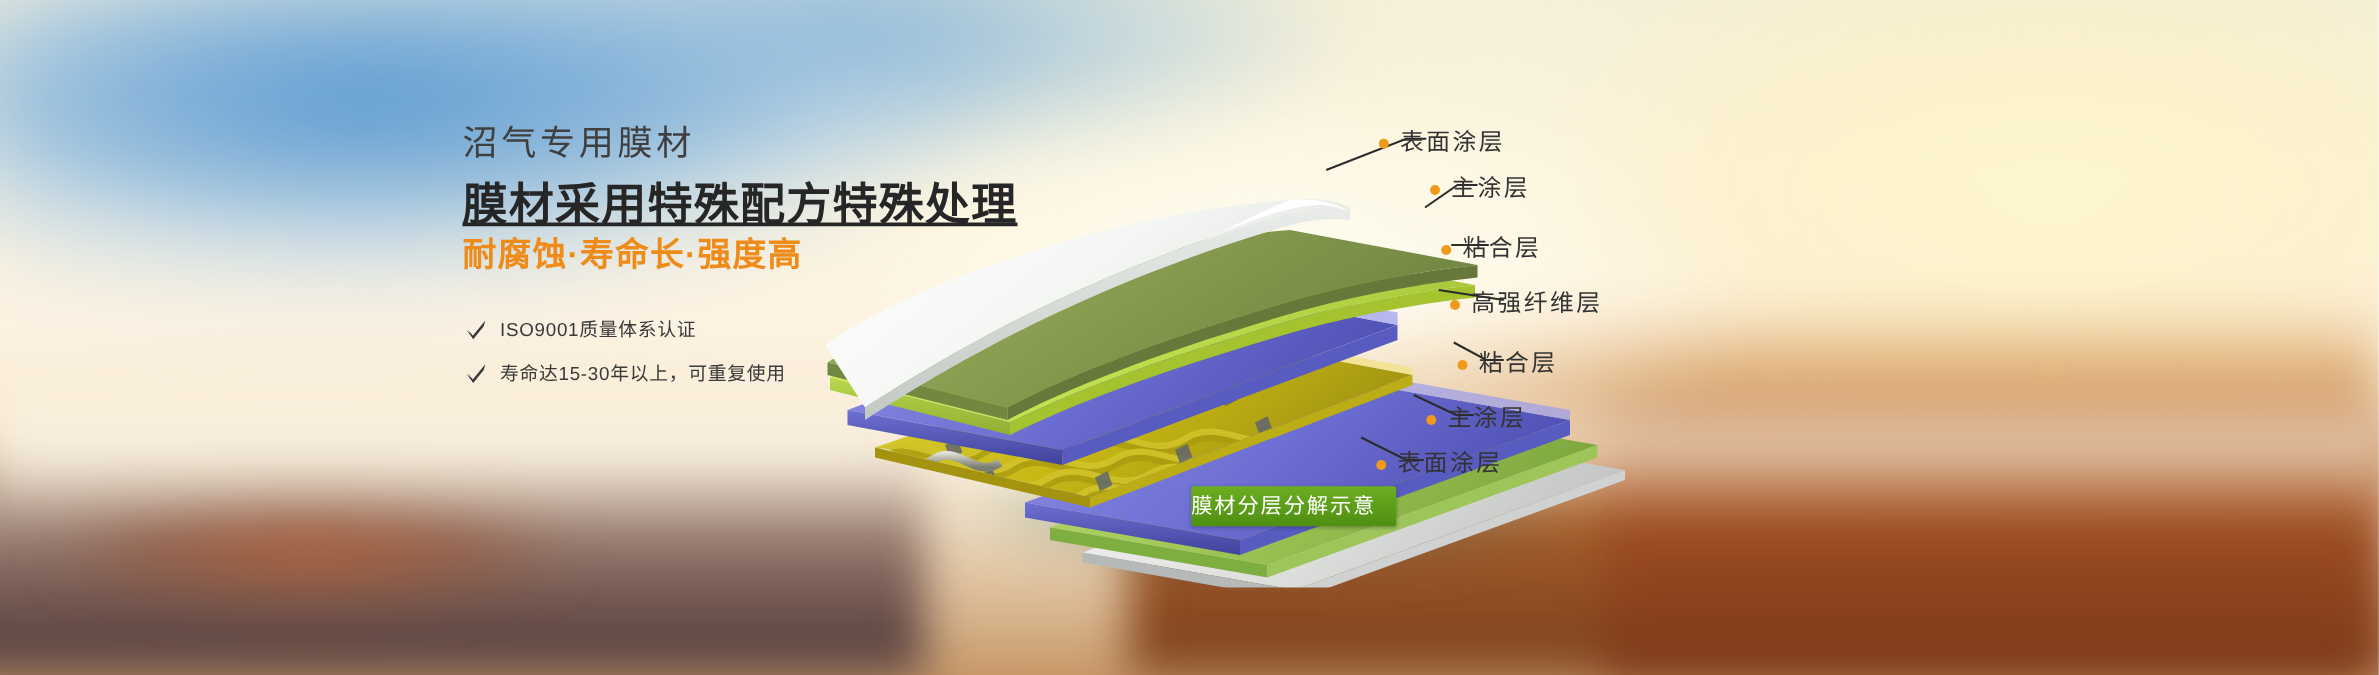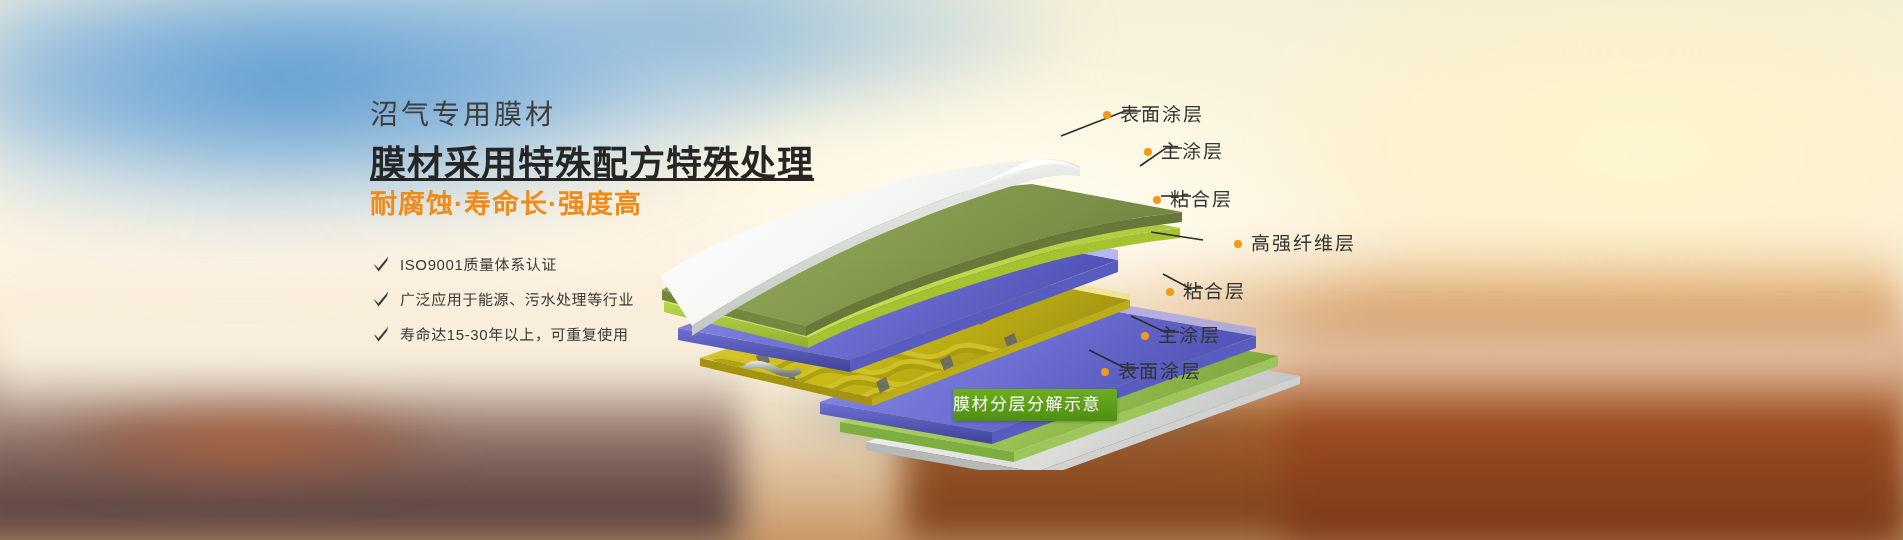--- a/index.html
+++ b/index.html
@@ -229,29 +229,20 @@
         </span>
         <span class="feature-text">ISO9001质量体系认证</span>
       </li>
       <li class="feature">
         <span class="check">
           <svg width="18" height="18" viewBox="0 0 18 18" aria-hidden="true">
             <path d="M2.2 8.6 L6.2 13.6 L16.2 1.4 L15.0 6.0 L6.6 16.4 Z" fill="#3a3a3a"></path>
             <path d="M1.0 9.2 L5.6 14.8 L6.6 16.4 L6.2 13.6 Z" fill="#3a3a3a"></path>
           </svg>
         </span>
-        <span class="feature-text">广泛应用于能源、污水处理等行业</span>
-      </li>
-      <li class="feature">
-        <span class="check">
-          <svg width="18" height="18" viewBox="0 0 18 18" aria-hidden="true">
-            <path d="M2.2 8.6 L6.2 13.6 L16.2 1.4 L15.0 6.0 L6.6 16.4 Z" fill="#3a3a3a"></path>
-            <path d="M1.0 9.2 L5.6 14.8 L6.6 16.4 L6.2 13.6 Z" fill="#3a3a3a"></path>
-          </svg>
-        </span>
         <span class="feature-text">寿命达15-30年以上，可重复使用</span>
       </li>
     </ul>
   </div>
 
   <div class="illus">
     <svg width="640" height="320" viewBox="0 0 640 320" aria-hidden="true">
       <defs>
         <linearGradient id="gWhite" x1="0" y1="0" x2="1" y2="0.5">
           <stop offset="0%" stop-color="#ffffff"></stop>
@@ -426,21 +417,21 @@
     <div class="callout" style="left:1144px; top:142px;">
       <span class="dot"></span>
       <span class="callout-label">主涂层</span>
     </div>
 
     <div class="callout" style="left:1153px; top:190px;">
       <span class="dot"></span>
       <span class="callout-label">粘合层</span>
     </div>
 
-    <div class="callout" style="left:1234px; top:234px;">
+    <div class="callout" style="left:1160px; top:234px;">
       <span class="dot"></span>
       <span class="callout-label">高强纤维层</span>
     </div>
 
     <div class="callout" style="left:1166px; top:282px;">
       <span class="dot"></span>
       <span class="callout-label">粘合层</span>
     </div>
 
     <div class="callout" style="left:1141px; top:326px;">

